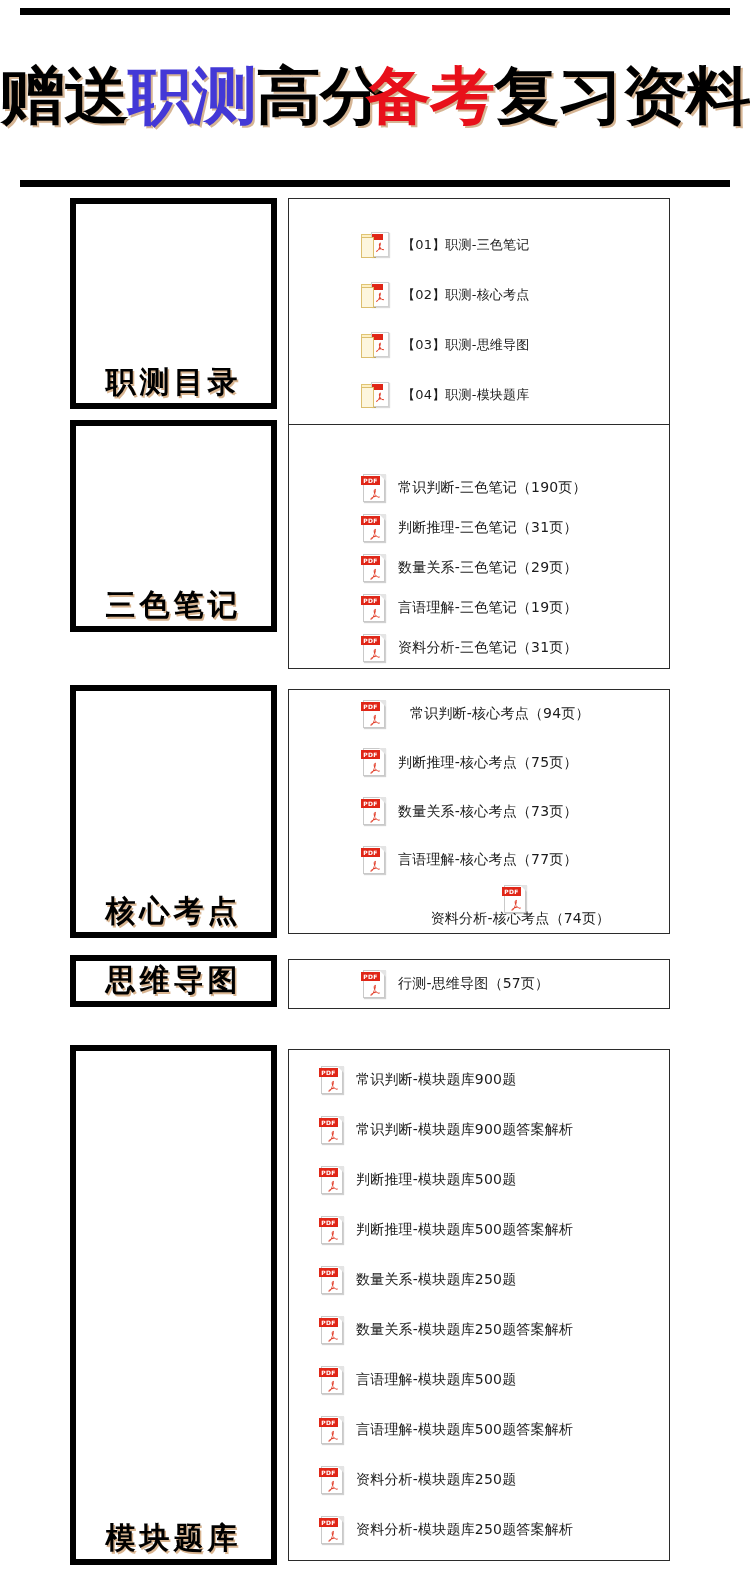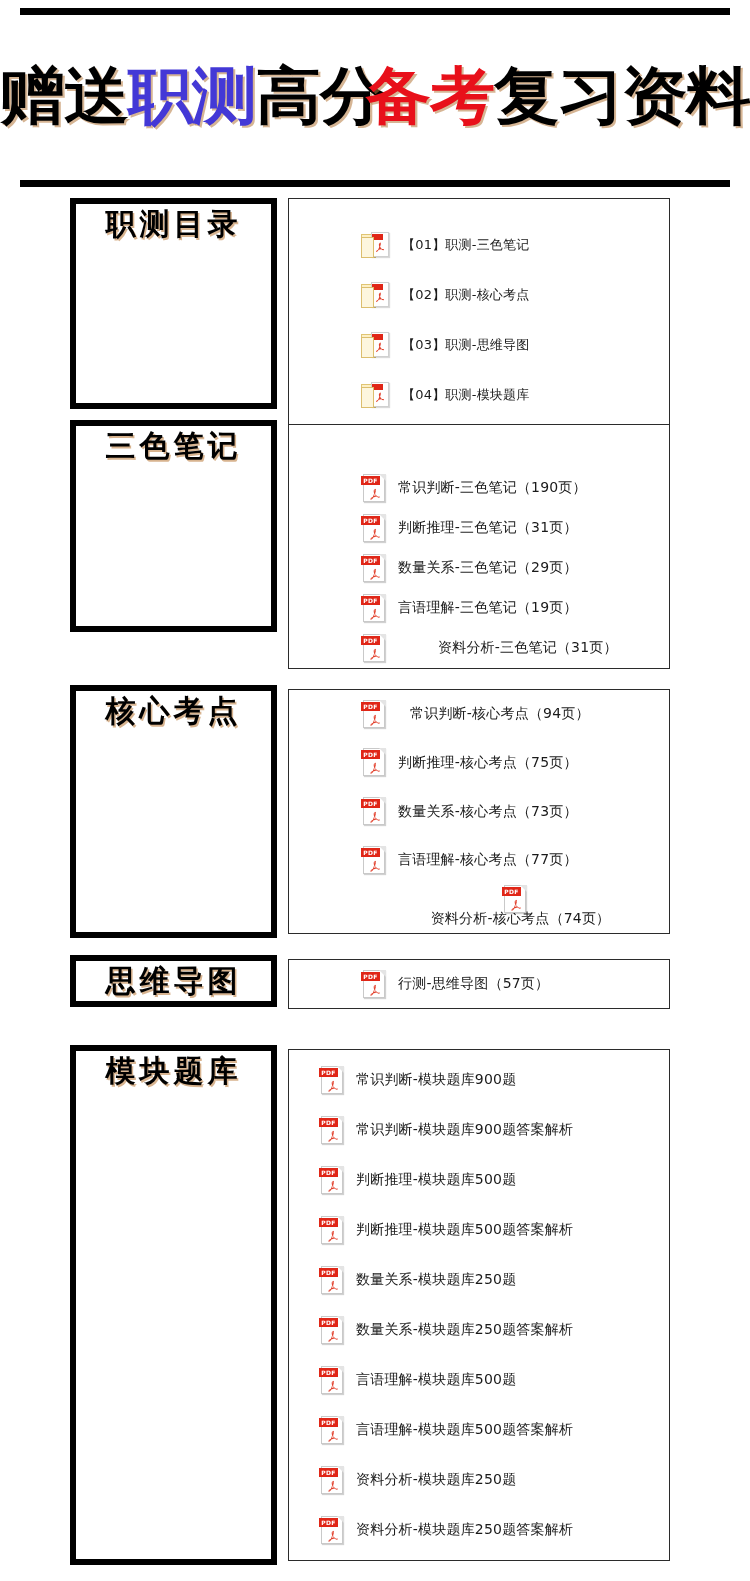--- a/index.html
+++ b/index.html
@@ -41,21 +41,21 @@
 
   
   #sections{position:absolute;left:0;top:190px;width:750px;}
   .section{position:relative;width:750px;}
 
   .label-box{
     position:absolute;left:70px;
     border:6px solid #000;
     background:#fff;
     box-sizing:border-box;
-    display:flex;align-items:flex-start;justify-content:center;
+    display:flex;align-items:flex-end;justify-content:center;
   }
   .label-text{
     font-family:"DejaVu Serif","Liberation Serif",serif;
     font-weight:bold;
     font-size:30px;
     letter-spacing:4px;
     color:#000;
     text-shadow:1.5px 1.5px 0 rgba(190,130,70,.6);
     white-space:nowrap;
   }
@@ -263,21 +263,21 @@
           <span class="pdficon">
             <span class="page"></span>
             <span class="fold"></span>
             <span class="badge">PDF</span>
             <svg class="swirl" viewBox="0 0 16 16" xmlns="http://www.w3.org/2000/svg">
               <path d="M8 1.4c.9 0 1.2.9 1.1 1.9-.1 1-.5 2.2-1 3.4.7 1.5 1.6 2.7 2.4 3.3 1-.1 2.1 0 2.6.4.5.4.3 1.1-.4 1.2-.9.2-2.1-.4-3.1-1.3-1.2.2-2.5.6-3.6 1.1-.8 1.5-1.7 2.5-2.5 2.5-.6 0-.9-.5-.6-1.1.3-.7 1.3-1.4 2.5-1.9.6-1.2 1.2-2.7 1.6-4-.4-1.2-.6-2.3-.5-3.2.1-.8.5-1.3 1.1-1.3zm0 1.1c-.2 0-.3.3-.3.7 0 .5.1 1.1.3 1.8.2-.7.3-1.3.3-1.8 0-.4-.1-.7-.3-.7zm-.2 4.3c-.3 1-.7 2-1.1 2.9.8-.3 1.7-.6 2.5-.8-.5-.6-1-1.3-1.4-2.1zm4.3 3.6c-.3-.1-.8-.2-1.3-.2.5.4 1 .6 1.4.6.3 0 .4-.3-.1-.4zm-7.6 1.9c-.6.3-1 .7-1.1 1 0 .2.1.2.3.1.3-.2.6-.6.8-1.1z" fill="#e2402c"></path>
             </svg>
           </span>
           <span class="file-label">言语理解-三色笔记（19页）</span>
         </div>
-        <div class="file-row big" style="height: 48px; gap: 40px;">
+        <div class="file-row big" style="height: 48px;">
           <span class="pdficon">
             <span class="page"></span>
             <span class="fold"></span>
             <span class="badge">PDF</span>
             <svg class="swirl" viewBox="0 0 16 16" xmlns="http://www.w3.org/2000/svg">
               <path d="M8 1.4c.9 0 1.2.9 1.1 1.9-.1 1-.5 2.2-1 3.4.7 1.5 1.6 2.7 2.4 3.3 1-.1 2.1 0 2.6.4.5.4.3 1.1-.4 1.2-.9.2-2.1-.4-3.1-1.3-1.2.2-2.5.6-3.6 1.1-.8 1.5-1.7 2.5-2.5 2.5-.6 0-.9-.5-.6-1.1.3-.7 1.3-1.4 2.5-1.9.6-1.2 1.2-2.7 1.6-4-.4-1.2-.6-2.3-.5-3.2.1-.8.5-1.3 1.1-1.3zm0 1.1c-.2 0-.3.3-.3.7 0 .5.1 1.1.3 1.8.2-.7.3-1.3.3-1.8 0-.4-.1-.7-.3-.7zm-.2 4.3c-.3 1-.7 2-1.1 2.9.8-.3 1.7-.6 2.5-.8-.5-.6-1-1.3-1.4-2.1zm4.3 3.6c-.3-.1-.8-.2-1.3-.2.5.4 1 .6 1.4.6.3 0 .4-.3-.1-.4zm-7.6 1.9c-.6.3-1 .7-1.1 1 0 .2.1.2.3.1.3-.2.6-.6.8-1.1z" fill="#e2402c"></path>
             </svg>
           </span>
           <span class="file-label">资料分析-三色笔记（31页）</span>
         </div>

